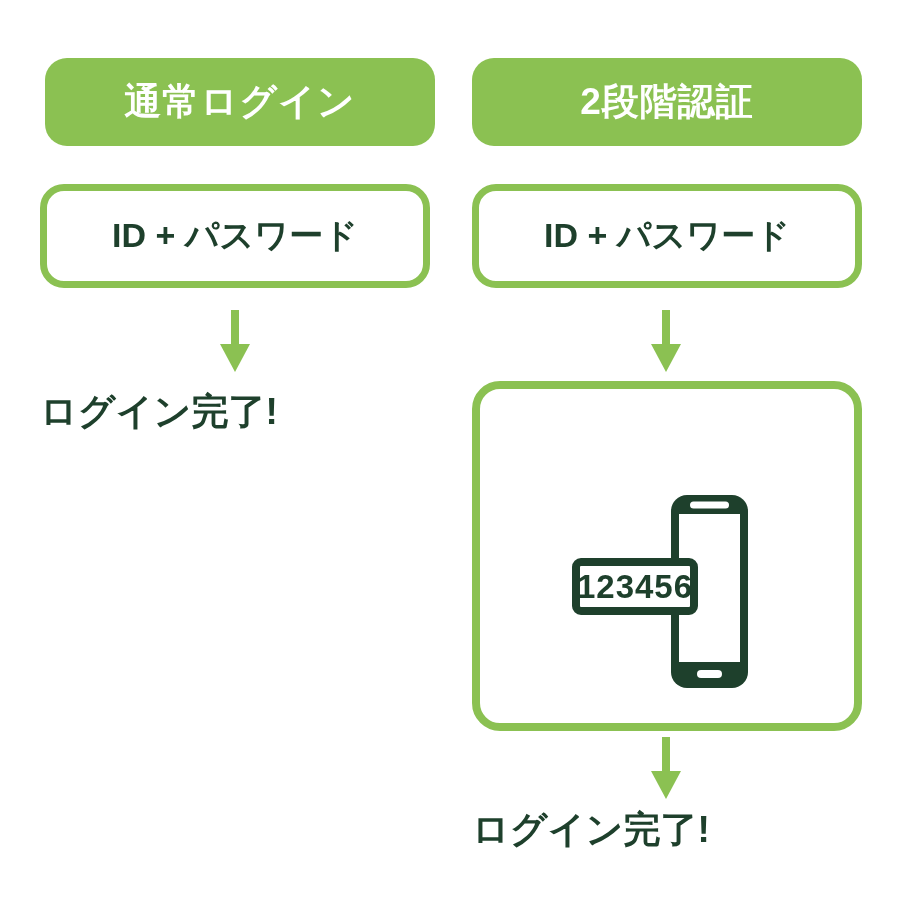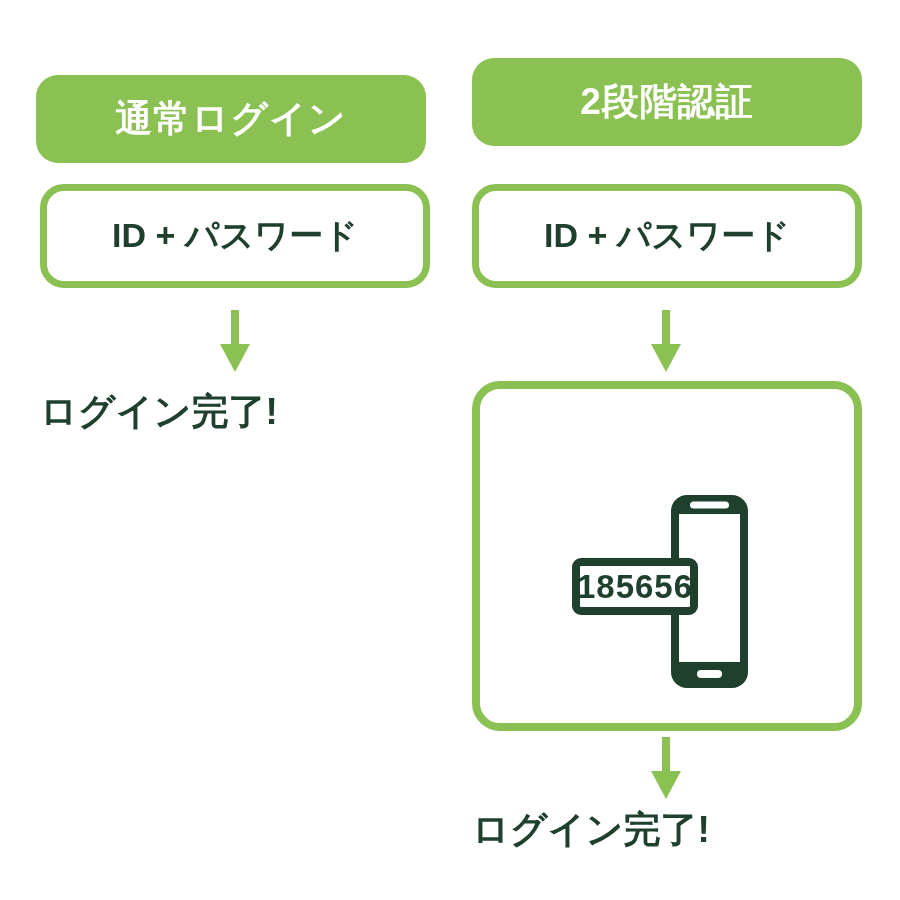--- a/index.html
+++ b/index.html
@@ -20,21 +20,21 @@
   .header-badge{
     position:absolute;
     width:390px;height:88px;
     background:var(--green);
     border-radius:22px;
     display:flex;align-items:center;justify-content:center;
     color:#ffffff;
     font-size:37px;
     letter-spacing:1px;
   }
-  .hdr-left{left:36px;top:58px;margin-top:17px;}
+  .hdr-left{left:45px;top:58px;}
   .hdr-right{left:472px;top:58px;}
   .outline-box{
     position:absolute;
     width:390px;height:104px;
     background:#ffffff;
     border:7px solid var(--green);
     border-radius:24px;
     display:flex;align-items:center;justify-content:center;
     font-size:34px;
   }
@@ -137,21 +137,21 @@
   <div class="phone">
     <svg viewBox="0 0 77 193" aria-hidden="true">
       <rect class="phone-body" x="0" y="0" width="77" height="193" rx="16"></rect>
       <rect class="phone-white" x="8" y="19" width="61" height="148"></rect>
       <rect class="phone-white" x="19" y="6.5" width="39" height="7" rx="3.5"></rect>
       <rect class="phone-white" x="26" y="175" width="25" height="8" rx="4"></rect>
     </svg>
   </div>
 
   <div class="codebox">
-    <span>185656</span>
+    <span>123456</span>
   </div>
 
   <div class="arrow arr-right-2">
     <svg viewBox="0 0 34 62" aria-hidden="true">
       <rect class="arrow-fill" x="13" y="0" width="8" height="38"></rect>
       <polygon class="arrow-fill" points="2,34 32,34 17,62"></polygon>
     </svg>
   </div>
 
   <div class="result-text res-right">ログイン完了!</div>

